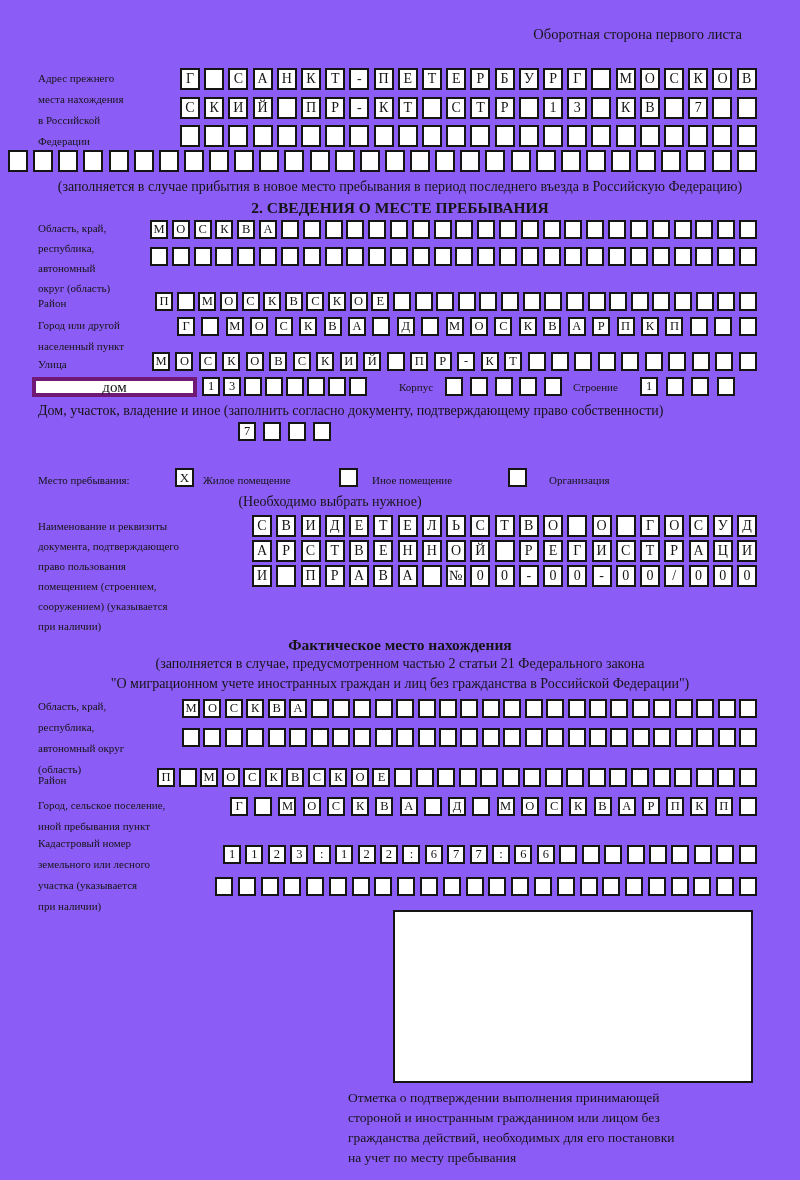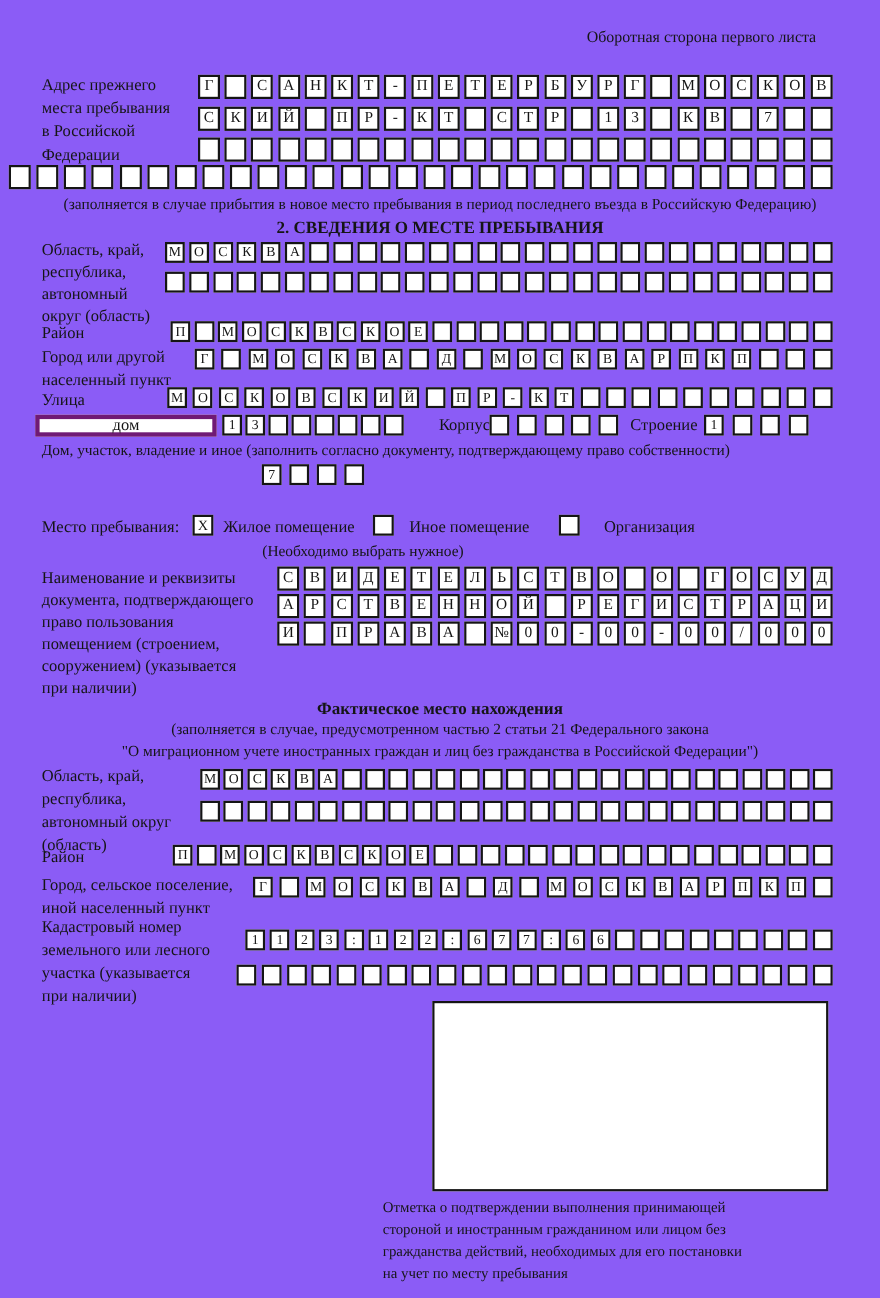--- a/index.html
+++ b/index.html
@@ -1,18 +1,18 @@
 <!DOCTYPE html>
 <html><head>
 <meta charset="utf-8">
 <style>
   html,body{margin:0;padding:0;background:#fff}
   .page{position:relative;width:800px;height:1180px;background:#8b5cf6;
         font-family:Liberation Serif, serif;color:#151515;overflow:hidden}
-  .lbl{position:absolute;font-size:15px;line-height:18px;white-space:nowrap}
+  .lbl{position:absolute;font-size:11px;line-height:18px;white-space:nowrap}
   .cap{position:absolute;font-size:14px;line-height:16px;white-space:nowrap}
   .cap-c{left:0;width:800px;text-align:center}
   .ttl{position:absolute;left:0;width:800px;text-align:center;font-weight:bold;font-size:15.5px;white-space:nowrap}
   .cells{position:absolute;display:flex;justify-content:space-between}
   .cell{box-sizing:border-box;border:2px solid #151515;display:flex;align-items:center;justify-content:center;background:#fff}
   .c-lg .cell{width:20px;height:22px;font-size:14px}
   .c-md .cell{width:18px;height:19px;font-size:12.5px}
   .c-doc .cell{width:20px;height:22px;font-size:14px}
   .wbox{position:absolute;box-sizing:border-box;border:4px solid #701a75;display:flex;align-items:center;justify-content:center;font-size:15px;background:#fff}
   .chk{position:absolute;box-sizing:border-box;border:2px solid #151515;width:19px;height:19px;display:flex;align-items:center;justify-content:center;font-size:13px;background:#fff}
@@ -20,21 +20,21 @@
   .bcap{position:absolute;left:348px;top:1088px;width:450px;font-size:13.5px;line-height:20px}
 </style>
 </head>
 <body>
 
 <div class="page">
 
   <div class="cap" style="right:58px;top:26px;font-size:14.5px">Оборотная сторона первого листа</div>
 
   <div class="lbl" style="left:38px;top:69px">Адрес прежнего</div>
-  <div class="lbl" style="left:38px;top:90px">места пребывания</div>
+  <div class="lbl" style="left:38px;top:90px">места нахождения</div>
   <div class="lbl" style="left:38px;top:111px">в Российской</div>
   <div class="lbl" style="left:38px;top:132px">Федерации</div>
   <div class="cells c-lg" style="left:180px;top:68px;width:577px">
       <div class="cell">Г</div>
       <div class="cell"></div>
       <div class="cell">С</div>
       <div class="cell">А</div>
       <div class="cell">Н</div>
       <div class="cell">К</div>
       <div class="cell">Т</div>
@@ -513,21 +513,21 @@
       <div class="cell"></div>
       <div class="cell"></div>
       <div class="cell"></div>
       <div class="cell"></div>
       <div class="cell"></div>
       <div class="cell"></div>
       <div class="cell"></div>
     </div>
 
   <div class="lbl" style="left:38px;top:796px">Город, сельское поселение,</div>
-  <div class="lbl" style="left:38px;top:817px">иной населенный пункт</div>
+  <div class="lbl" style="left:38px;top:817px">иной пребывания пункт</div>
   <div class="cells c-md" style="left:230px;top:797px;width:527px">
       <div class="cell">Г</div>
       <div class="cell"></div>
       <div class="cell">М</div>
       <div class="cell">О</div>
       <div class="cell">С</div>
       <div class="cell">К</div>
       <div class="cell">В</div>
       <div class="cell">А</div>
       <div class="cell"></div>

